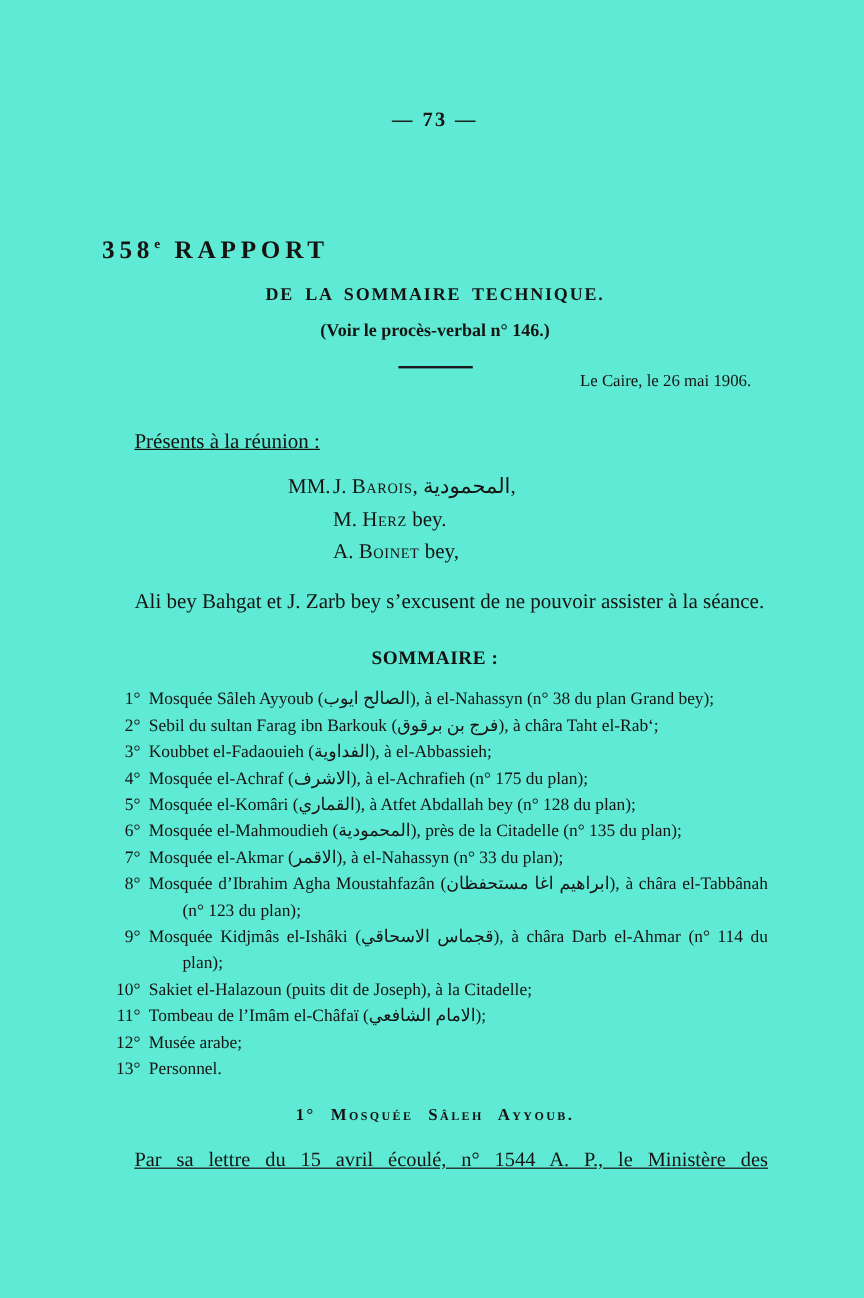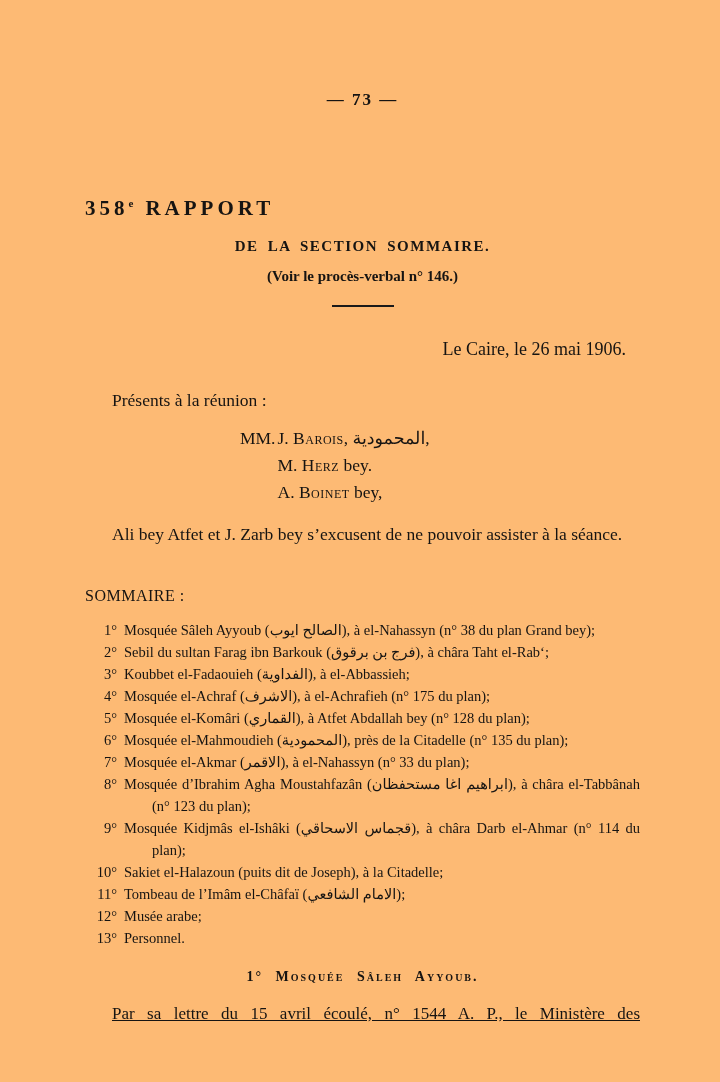--- a/index.html
+++ b/index.html
@@ -1,19 +1,19 @@
 <!DOCTYPE html>
 <html><head>
 <meta charset="utf-8">
 <style>
   html,body { margin:0; padding:0; }
   .page {
     position:relative;
     width:720px; height:1082px;
-    background:#fdba74;
+    background:#5eead4;
     font-family:"Liberation Serif","DejaVu Serif",serif;
     color:#161412;
     overflow:hidden;
     box-sizing:border-box;
     padding:90px 80px 16px 85px;
   }
   .pagenum {
     text-align:center; font-weight:bold; font-size:17px; letter-spacing:2px;
   }
   .title {
@@ -26,39 +26,39 @@
     margin-top:17px; text-align:center; font-weight:bold;
     font-size:15px; letter-spacing:1.5px; word-spacing:4px;
   }
   .reference {
     margin-top:13px; text-align:center; font-weight:bold; font-size:15px;
   }
   .rule {
     width:62px; height:2px; background:#1a1a1a; margin:20px auto 0 auto;
   }
   .dateline {
-    margin-top:32px; text-align:right; padding-right:14px; font-size:18px;
+    margin-top:4px; text-align:right; padding-right:14px; font-size:14px;
   }
   .presents {
-    margin-top:30px; font-size:17.5px; text-indent:27px;
+    margin-top:30px; font-size:17.5px; text-indent:27px;text-decoration:underline;
   }
   .attendees {
     margin-top:14px; margin-left:155px; font-size:17.5px;
     display:flex; align-items:flex-start;
   }
   .mm { margin-right:2px; line-height:27px; }
   .names { }
   .attendee { line-height:27px; }
   .sc { font-variant:small-caps; letter-spacing:0.5px; }
   .apology {
     margin-top:15px; font-size:17.5px; line-height:26px;
     text-align:justify; text-indent:27px;
   }
   .sommaire-h {
-    margin-top:40px; font-weight:normal;
+    margin-top:26px; text-align:center; font-weight:bold;
     font-size:16px; letter-spacing:0.5px;
   }
   .s-list { margin-top:14px; font-size:14.5px; line-height:22px; }
   .s-item { display:flex; }
   .s-num {
     flex:0 0 32px; text-align:right; margin-right:7px; white-space:nowrap;
   }
   .s-text {
     flex:1; display:block; text-align:justify;
     padding-left:28px; text-indent:-28px;
@@ -75,40 +75,40 @@
 </style>
 </head>
 <body>
 
 <div class="page">
 
   <div class="pagenum">— 73 —</div>
 
   <div class="title"><span>358</span><sup>e</sup><span class="gap"></span><span>RAPPORT</span></div>
 
-  <div class="subtitle">DE LA SECTION SOMMAIRE.</div>
+  <div class="subtitle">DE LA SOMMAIRE TECHNIQUE.</div>
 
   <div class="reference">(Voir le procès-verbal n° 146.)</div>
 
   <div class="rule"></div>
 
   <div class="dateline">Le Caire, le 26 mai 1906.</div>
 
   <div class="presents">Présents à la réunion :</div>
 
   <div class="attendees">
     <div class="mm">MM.</div>
     <div class="names">
         <div class="attendee"><span>J. </span><span class="sc">Barois</span><span>, المحمودية,</span></div>
         <div class="attendee"><span>M. </span><span class="sc">Herz</span><span> bey.</span></div>
         <div class="attendee"><span>A. </span><span class="sc">Boinet</span><span> bey,</span></div>
       </div>
   </div>
 
-  <div class="apology">Ali bey Atfet et J. Zarb bey s’excusent de ne pouvoir assister à la séance.</div>
+  <div class="apology">Ali bey Bahgat et J. Zarb bey s’excusent de ne pouvoir assister à la séance.</div>
 
   <div class="sommaire-h">SOMMAIRE :</div>
 
   <div class="s-list">
       <div class="s-item">
         <span class="s-num">1°</span>
         <span class="s-text">Mosquée Sâleh Ayyoub (الصالح ايوب), à el-Nahassyn (n° 38 du plan Grand bey);</span>
       </div>
       <div class="s-item">
         <span class="s-num">2°</span>

